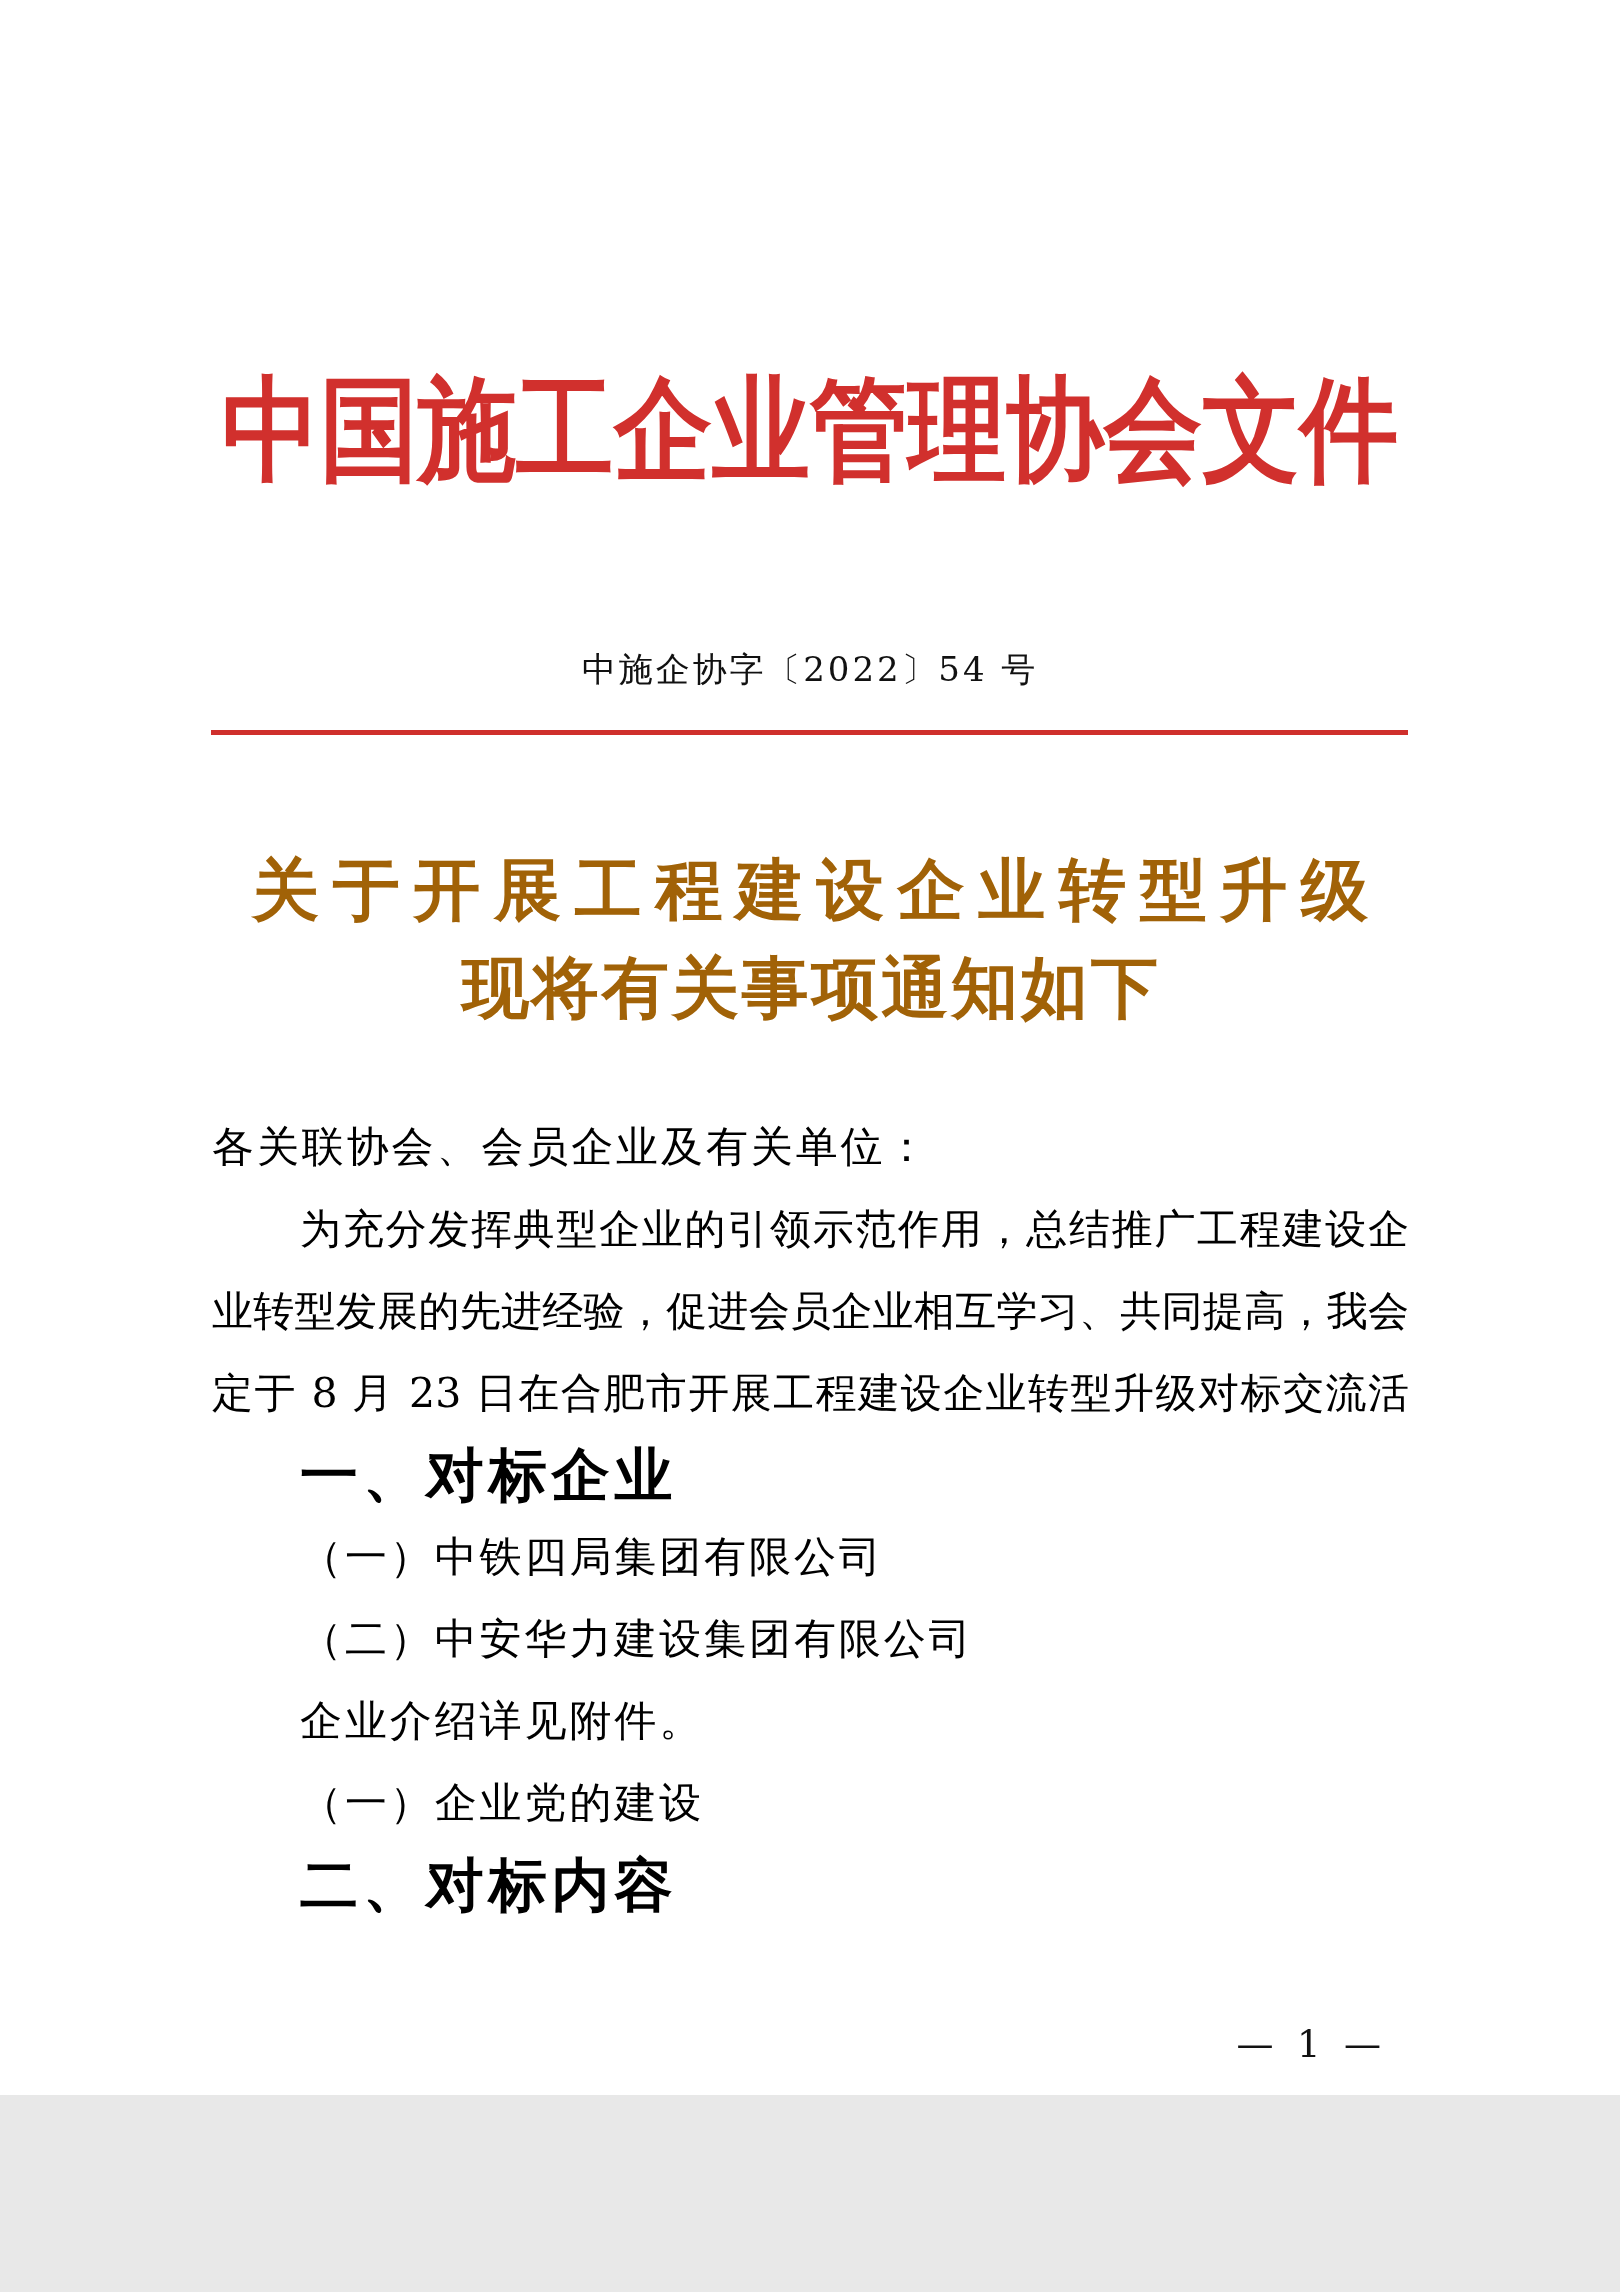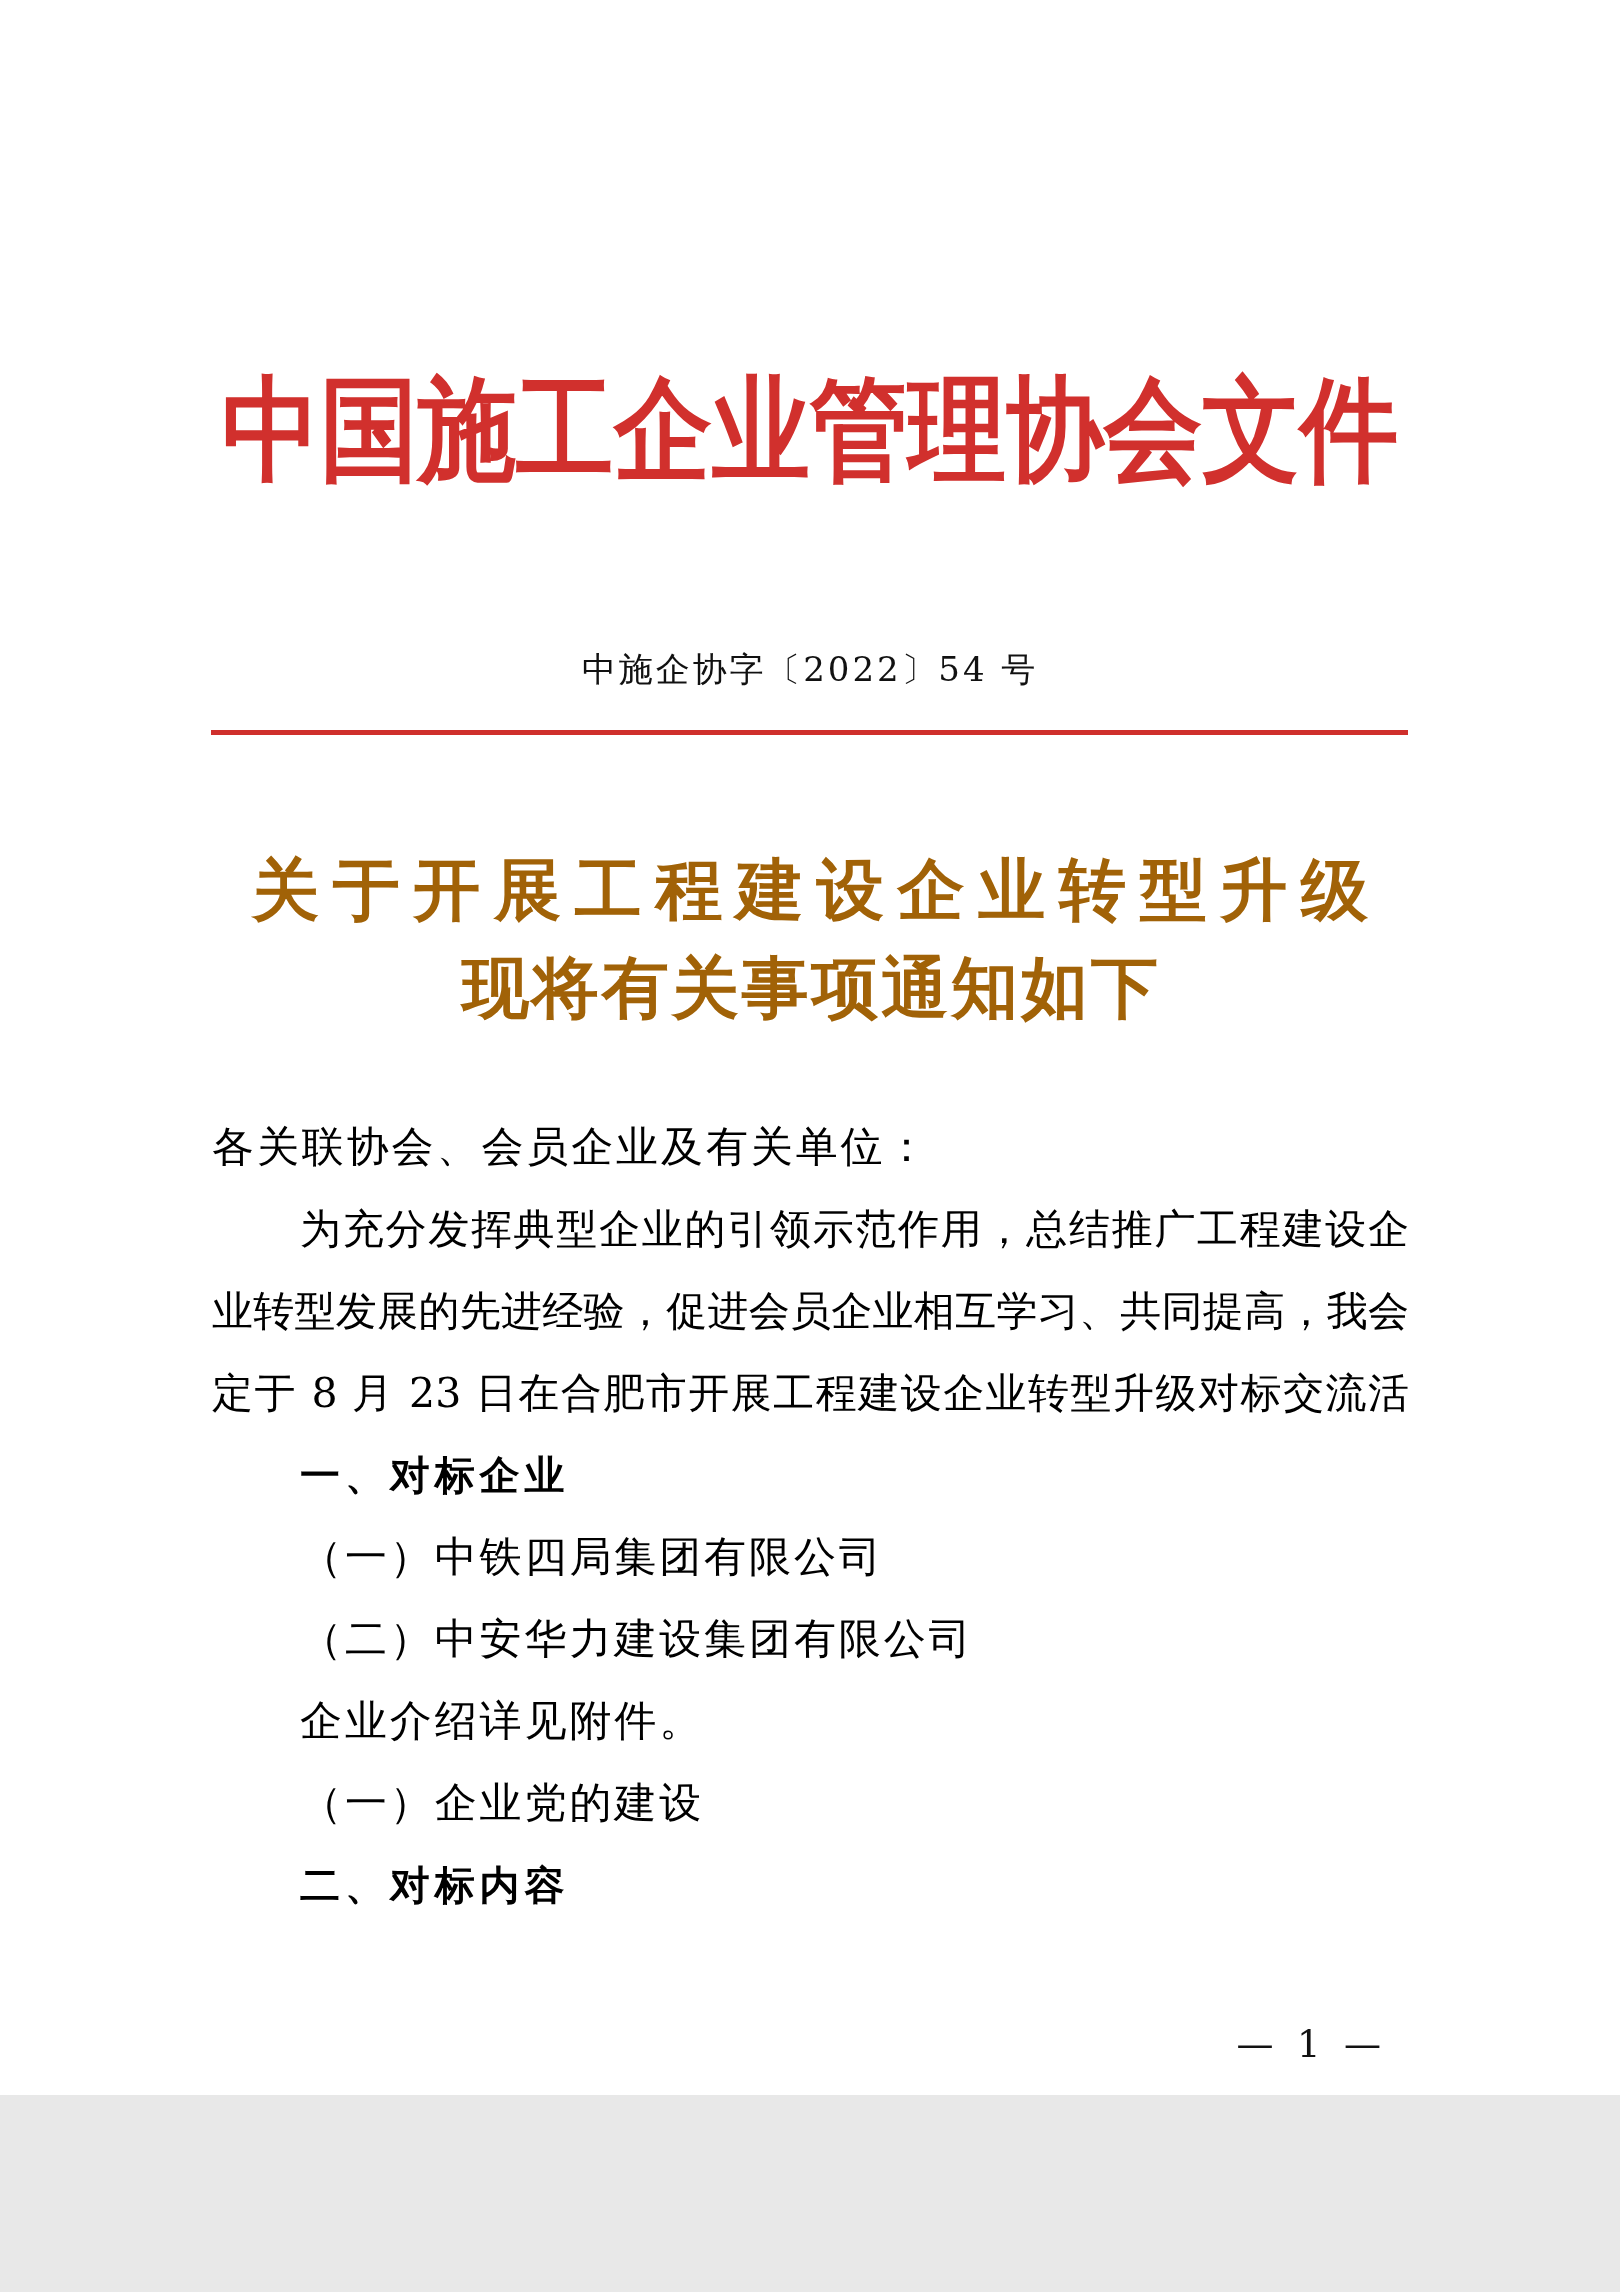--- a/index.html
+++ b/index.html
@@ -89,21 +89,21 @@
     white-space: normal;
     font-size: 41px;
     letter-spacing: 0;
     text-align: justify;
     text-align-last: justify;
     text-justify: inter-character;
   }
   .body-line.bold {
     font-family: "DejaVu Sans", "Liberation Sans", sans-serif;
     font-weight: bold;
-    font-size: 40px;
+    font-size: 58px;
     letter-spacing: 4.9px;
   }
 
   
   .page-number {
     position: absolute;
     top: 2015px;
     right: 233px;
     font-size: 37px;
     line-height: 59px;

